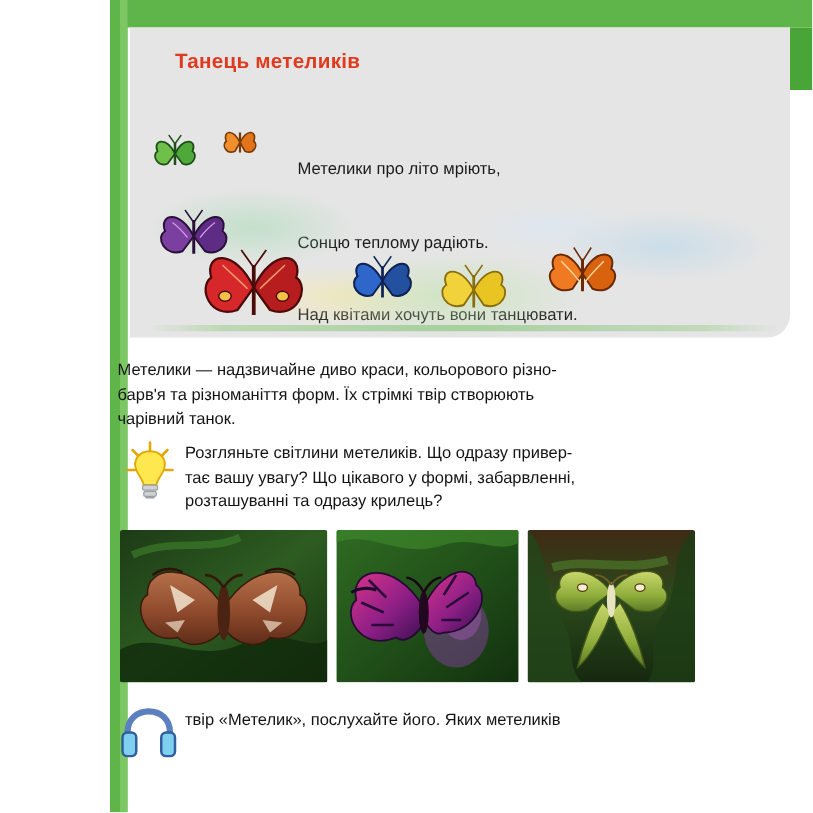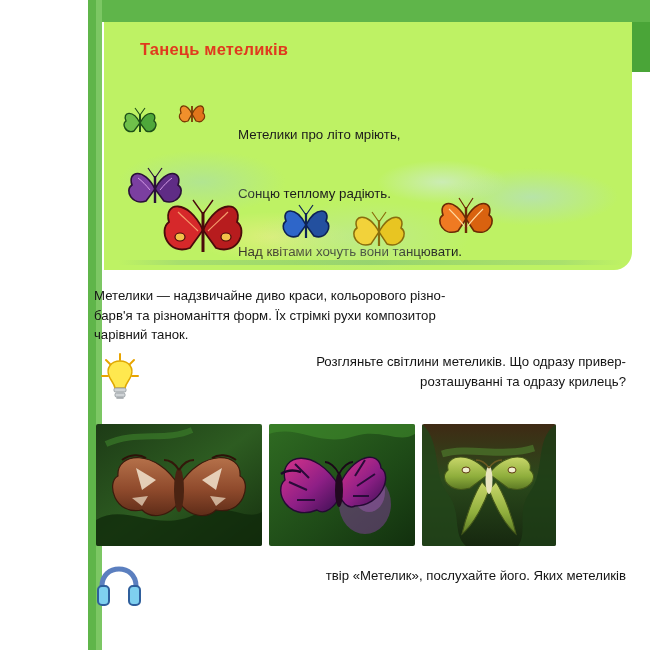--- a/index.html
+++ b/index.html
@@ -55,21 +55,21 @@
     height: 50px;
     background: #4aa538;
   }
   
   .header-card {
     position: absolute;
     left: 104px;
     top: 22px;
     width: 528px;
     height: 248px;
-    background: #bef264;
+    background: #e5e5e5;
     border-radius: 0 0 18px 0;
     overflow: hidden;
   }
   .title {
     position: absolute;
     left: 36px;
     top: 18px;
     font-size: 16.5px;
     font-weight: bold;
     color: #e03a1e;
@@ -122,21 +122,20 @@
   }
   #para1 { top: 286px; }
   #para1 div { white-space: nowrap; }
   .task-block {
     position: absolute;
     left: 148px;
     width: 478px;
     font-size: 13.2px;
     line-height: 19.5px;
     color: #141414;
-    text-align: right;
   }
   #task1 { top: 352px; }
   #task1 div { white-space: nowrap; }
   #task2 { top: 566px; }
   #task2 div { white-space: nowrap; }
   
   .bulb {
     position: absolute;
     left: 100px;
     top: 352px;
@@ -259,40 +258,41 @@
         <path d="M15 17 C20 22, 26 28, 31 35" stroke="#ffd9a0" stroke-width="1.1" fill="none"></path>
         <path d="M49 17 C44 22, 38 28, 33 35" stroke="#ffd9a0" stroke-width="1.1" fill="none"></path>
         <line x1="32" y1="15" x2="32" y2="41" stroke-width="2.4"></line>
         <path d="M32 17 L25 6 M32 17 L39 6" stroke-width="1.2" fill="none"></path>
       </g>
     </svg>
   </div>
 
   <div class="body-text" id="para1">
     <div>Метелики — надзвичайне диво краси, кольорового різно-</div>
-    <div>барв'я та різноманіття форм. Їх стрімкі рухи композитор</div>
+    <div>барв'я та різноманіття форм. Їх стрімкі твір створюють</div>
     <div>чарівний танок.</div>
   </div>
 
   <svg class="bulb" viewBox="0 0 40 50">
     <g stroke="#e8a400" stroke-width="2" stroke-linecap="round">
       <line x1="20" y1="2" x2="20" y2="8"></line>
       <line x1="6" y1="8" x2="10" y2="12"></line>
       <line x1="34" y1="8" x2="30" y2="12"></line>
       <line x1="2" y1="24" x2="8" y2="24"></line>
       <line x1="38" y1="24" x2="32" y2="24"></line>
     </g>
     <path d="M20 9 C11 9, 6 16, 9 24 C11 29, 14 31, 15 36 L25 36 C26 31, 29 29, 31 24 C34 16, 29 9, 20 9 Z" fill="#ffe84f" stroke="#e0a800" stroke-width="1.5"></path>
     <rect x="14" y="36" width="12" height="4" rx="1.5" fill="#cfd3d6" stroke="#9aa0a4" stroke-width="1"></rect>
     <rect x="15" y="41" width="10" height="4" rx="1.5" fill="#cfd3d6" stroke="#9aa0a4" stroke-width="1"></rect>
     <path d="M17 46 L23 46" stroke="#9aa0a4" stroke-width="1.6" stroke-linecap="round"></path>
   </svg>
 
   <div class="task-block" id="task1">
     <div>Розгляньте світлини метеликів. Що одразу привер-</div>
+    <div>тає вашу увагу? Що цікавого у формі, забарвленні,</div>
     <div>розташуванні та одразу крилець?</div>
   </div>
 
   <div class="photos">
     <div class="photo p1">
       <svg width="166" height="122" viewBox="0 0 166 122" preserveAspectRatio="none">
         <defs>
           <linearGradient id="bg1" x1="0" y1="0" x2="1" y2="1">
             <stop offset="0%" stop-color="#1d3b16"></stop>
             <stop offset="50%" stop-color="#2d5c21"></stop>

